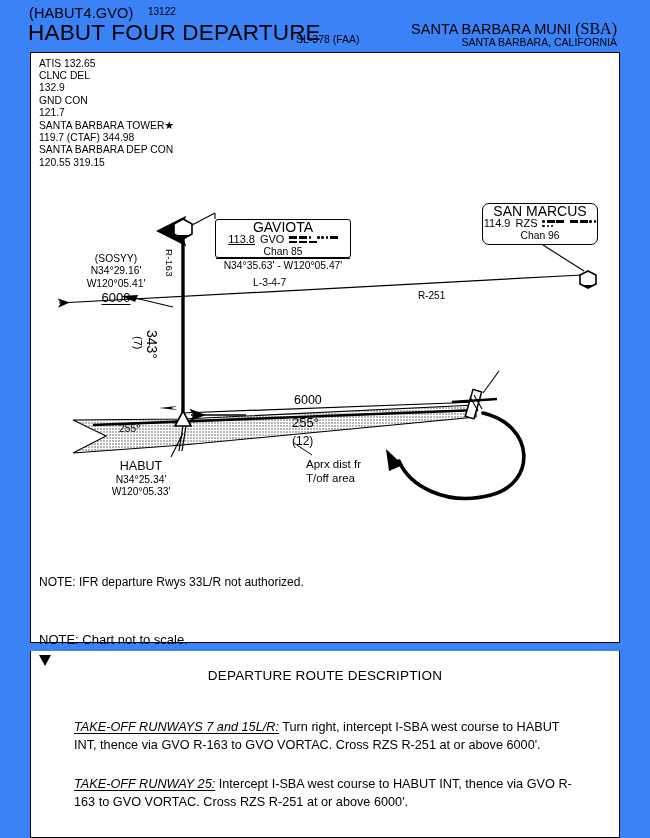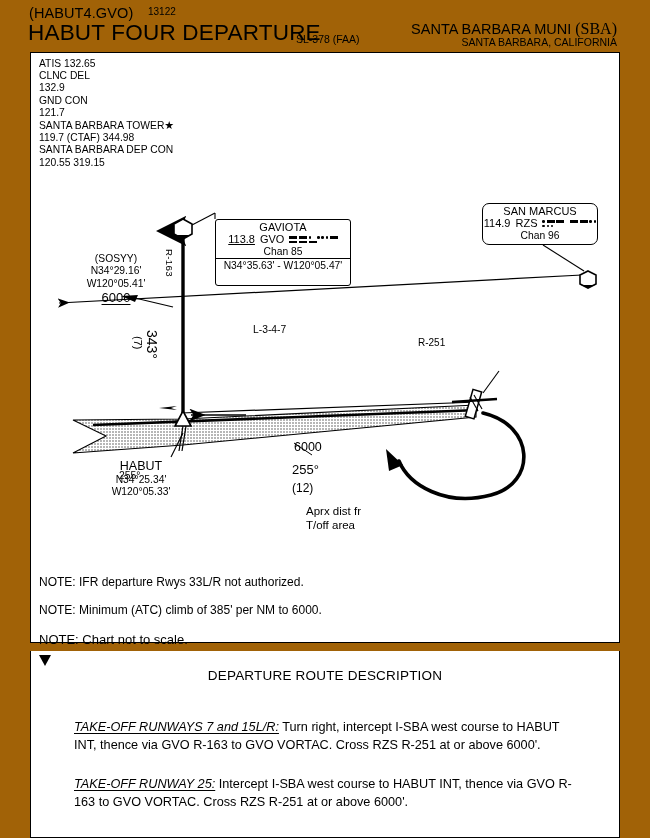--- a/index.html
+++ b/index.html
@@ -2,21 +2,21 @@
 <html><head>
 <meta charset="utf-8">
 <style>
   html,body{margin:0;padding:0;background:#ffffff;}
   body{
     width:650px;height:838px;
     font-family:"Liberation Sans", sans-serif;
     color:#000;
     -webkit-font-smoothing:antialiased;
   }
-  #page{position:relative;width:650px;height:838px;overflow:hidden;background:#a16207;}
+  #page{position:relative;width:650px;height:838px;overflow:hidden;background:#3b82f6;}
 
   
   #header{position:absolute;left:0;top:0;width:650px;height:50px;}
   .hdr-proc-id{position:absolute;left:29px;top:5px;font-size:14.5px;letter-spacing:.1px;}
   .hdr-date{position:absolute;left:148px;top:6px;font-size:10px;}
   .hdr-title{position:absolute;left:28px;top:20px;font-size:22.5px;letter-spacing:.2px;white-space:nowrap;}
   .hdr-sl{position:absolute;left:296px;top:33px;font-size:10.5px;text-align:center;}
   .hdr-airport{position:absolute;right:33px;top:20px;font-size:14.5px;white-space:nowrap;text-align:right;}
   .hdr-airport .sba-serif{font-family:"Liberation Serif", serif;font-size:16px;}
   .hdr-city{position:absolute;right:33px;top:36px;font-size:10.5px;white-space:nowrap;text-align:right;}
@@ -28,28 +28,28 @@
   }
   
   #commblock{position:absolute;left:8px;top:5px;font-size:10.3px;line-height:12.2px;white-space:nowrap;}
   #commblock .star{font-size:11px;}
 
   
   .navbox{
     position:absolute;border:1.3px solid #000;background:#fff;
     box-sizing:border-box;text-align:center;
   }
-  .navbox .nb-name{font-size:11px;line-height:12px;padding-top:1px;}
+  .navbox .nb-name{font-size:14px;line-height:12px;padding-top:1px;}
   .navbox .nb-freq{font-size:11px;line-height:13px;display:flex;align-items:center;justify-content:center;gap:5px;}
   .navbox .nb-freq u{text-decoration:underline;text-underline-offset:1px;}
   .navbox .nb-chan{font-size:10.3px;line-height:12px;}
   .navbox .nb-coord{
     font-size:10.3px;line-height:13px;border-top:1.2px solid #000;
   }
-  #gaviota-box{left:184px;top:166px;width:136px;height:67px;border-radius:3px;}
+  #gaviota-box{left:184px;top:166px;width:136px;height:39px;border-radius:3px;}
   #sanmarcus-box{left:451px;top:150px;width:116px;height:42px;border-radius:7px;}
   #localizer-box{left:381px;top:311px;width:112px;height:42px;border-radius:7px;}
   #localizer-box .nb-freq{justify-content:center;}
 
   
   .morse{display:inline-flex;flex-direction:column;gap:1.6px;justify-content:center;}
   .morse .mrow{display:flex;align-items:center;gap:1.6px;height:3px;}
   .morse .dot{width:2.6px;height:2.6px;background:#000;border-radius:50%;}
   .morse .dash{width:8px;height:2.6px;background:#000;}
   .morse .gap{width:2.8px;height:2.6px;}
@@ -60,21 +60,21 @@
   #sosyy-label .alt{font-size:13px;text-decoration:underline;text-underline-offset:2px;line-height:16px;}
   #habut-label{left:55px;top:406px;width:110px;}
   #habut-label .fixname{font-size:12.5px;line-height:15px;}
 
   
   .rot{position:absolute;transform-origin:0 0;white-space:nowrap;}
   #r163{left:144px;top:196px;transform:rotate(90deg);font-size:9.7px;letter-spacing:.3px;}
   #brg343{left:129px;top:277px;transform:rotate(90deg);font-size:14px;}
   #dist7{left:113px;top:283px;transform:rotate(90deg);font-size:11px;}
 
-  .maplabel{position:absolute;white-space:nowrap;margin-top:47px;}
+  .maplabel{position:absolute;white-space:nowrap;}
   #r251-label{left:385px;top:237px;font-size:10px;background:#fff;padding:0 2px;}
   #alt6000{left:263px;top:340px;font-size:12.5px;}
   #brg255-main{left:261px;top:362px;font-size:13px;}
   #dist12{left:261px;top:381px;font-size:12px;}
   #brg255-left{left:88px;top:370px;font-size:10.3px;}
   #aprxdist{left:275px;top:404px;font-size:11.5px;line-height:14px;}
   #l347{left:222px;top:224px;font-size:10.3px;}
 
   
   .note{position:absolute;left:8px;white-space:nowrap;}
@@ -274,21 +274,20 @@
     <div id="alt6000" class="maplabel">6000</div>
     <div id="brg255-main" class="maplabel">255°</div>
     <div id="dist12" class="maplabel">(12)</div>
     <div id="brg255-left" class="maplabel">255°</div>
     <div id="aprxdist" class="maplabel">
       <div>Aprx dist fr</div>
       <div>T/off area</div>
     </div>
 
     <div id="note1" class="note">NOTE: IFR departure Rwys 33L/R not authorized.</div>
-    <div id="note2" class="note">NOTE:  Minimum (ATC) climb of 385' per NM to 6000.</div>
     <div id="note3" class="note">NOTE: Chart not to scale.</div>
   </div>
 
   <div id="routepanel">
     <div id="tri-marker"></div>
     <div id="rd-title">DEPARTURE ROUTE DESCRIPTION</div>
 
     <div id="rd-p1" class="rd-para">
       <span class="rwyhdr">TAKE-OFF RUNWAYS 7 and 15L/R:</span><span> Turn right, intercept I-SBA west course to HABUT INT, thence via GVO R-163 to GVO VORTAC.  Cross RZS R-251 at or above 6000'.</span>
     </div>

